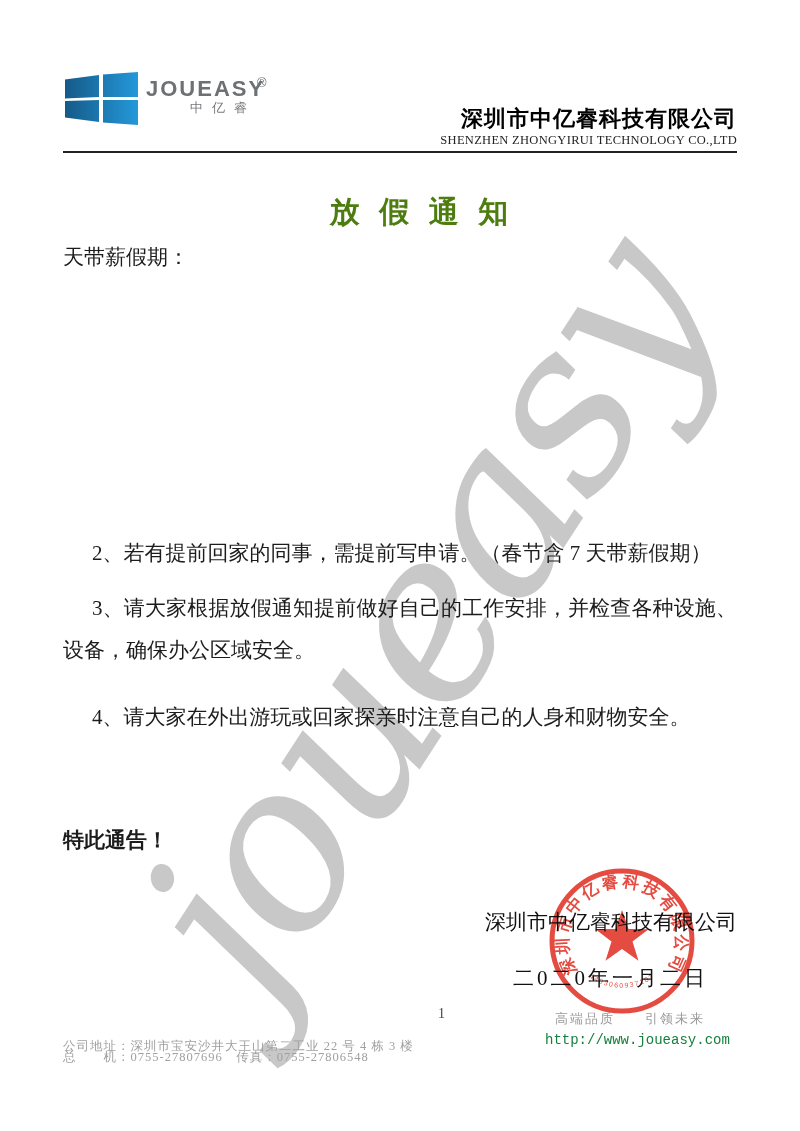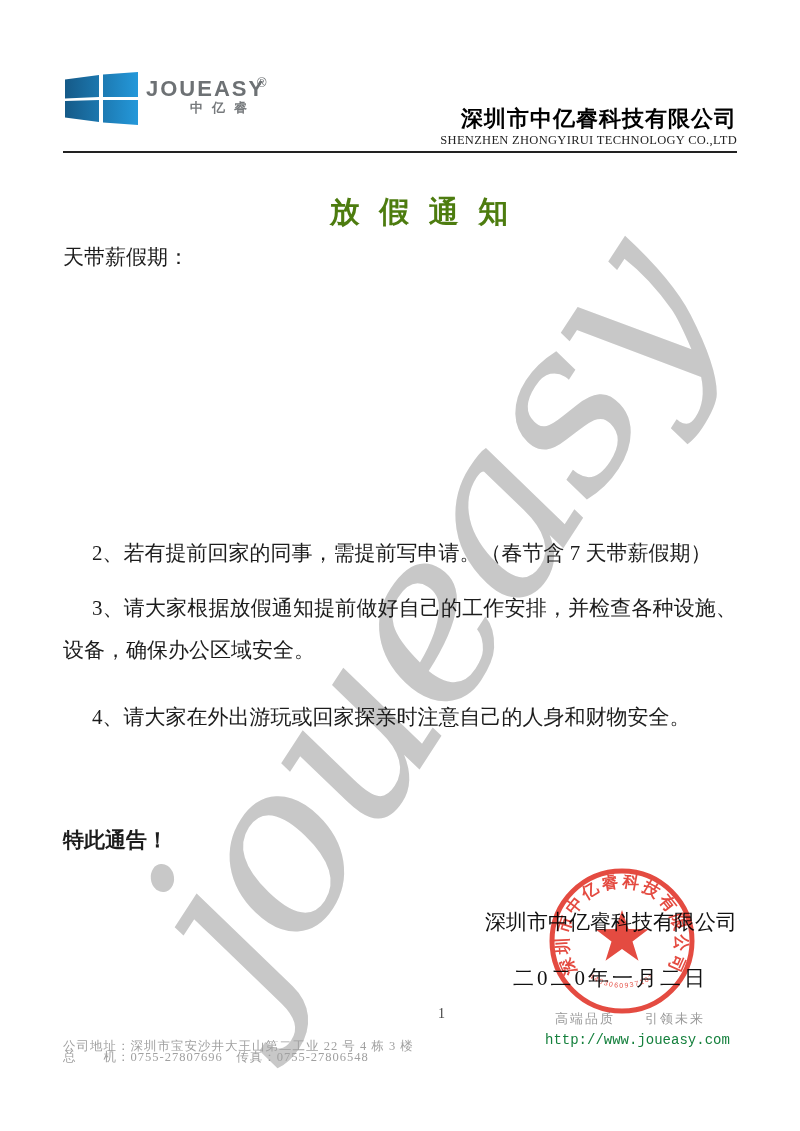--- a/index.html
+++ b/index.html
@@ -25,21 +25,21 @@
     font-size:22px; font-weight:600; letter-spacing:2px; color:#6d7174;
   }
   .logo-reg {
     position:absolute; left:257px; top:75px; z-index:2;
     font-family:"Liberation Sans","DejaVu Sans",sans-serif;
     font-size:13px; color:#6d7174;
   }
   .logo-sub {
     position:absolute; left:190px; top:99px; z-index:2;
     font-family:"Liberation Sans","DejaVu Sans",sans-serif;
-    font-size:13px; font-weight:bold; letter-spacing:9px; color:#76797c;
+    font-size:13px; font-weight:normal; letter-spacing:9px; color:#76797c;
   }
   .company-cn {
     position:absolute; right:63px; top:104px; z-index:2;
     font-size:22px; font-weight:bold; color:#000; letter-spacing:1px;
   }
   .company-en {
     position:absolute; right:63px; top:133px; z-index:2;
     font-size:12.5px; color:#222; letter-spacing:0.3px;margin-left:12px;
   }
   .header-rule {

